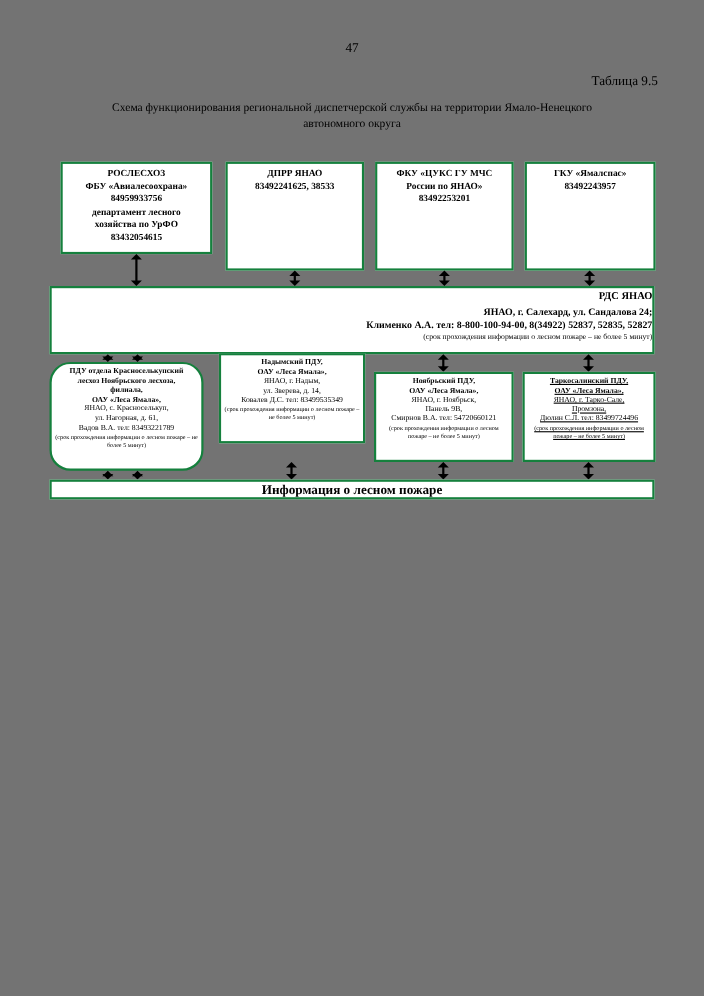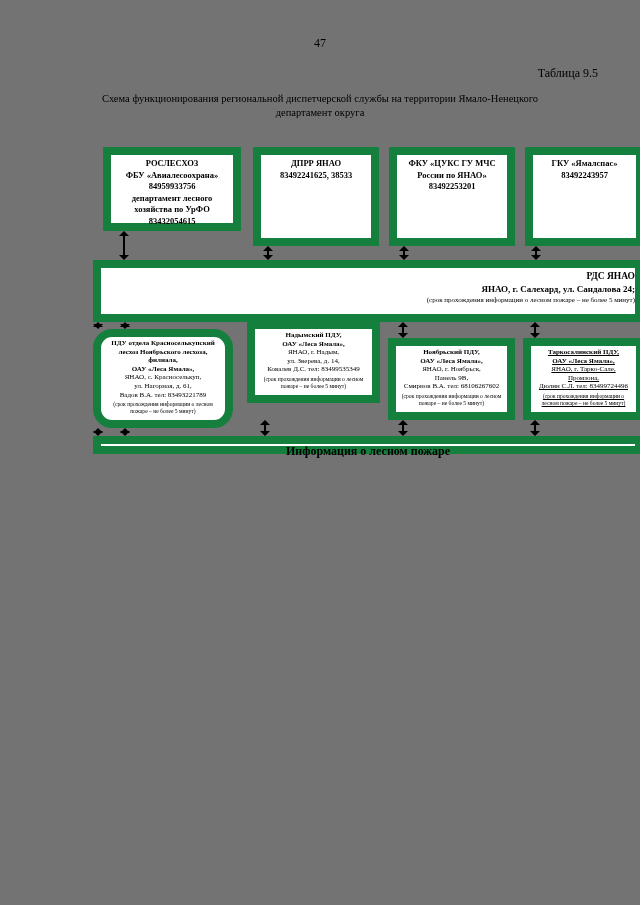--- a/index.html
+++ b/index.html
@@ -2,21 +2,21 @@
 <html><head>
 <meta charset="utf-8">
 <style>
   html,body{margin:0;padding:0;background:#999;}
   .page{position:relative;width:640px;height:905px;margin:0 auto;background:#737373;
         font-family:"Liberation Serif","DejaVu Serif",serif;color:#000;overflow:hidden;}
   .page-number{position:absolute;top:36px;left:0;width:100%;text-align:center;font-size:12px;}
   .table-label{position:absolute;top:66px;right:42px;font-size:12px;}
   .title{position:absolute;top:92px;left:50px;right:50px;text-align:center;
          font-size:10.5px;line-height:14px;white-space:pre-line;}
-  .box{position:absolute;border:8px solid #15803d;box-sizing:border-box;background:#fff;margin-left:48px;}
+  .box{position:absolute;border:2px solid #15803d;box-sizing:border-box;background:#fff;}
   .pre{white-space:pre-line;}
   .tbox{font-weight:bold;font-size:8.5px;line-height:11.5px;text-align:center;padding-top:3px;}
   .rds{text-align:right;}
   .rds-title{font-weight:bold;font-size:9.5px;line-height:13px;padding-top:2px;}
   .rds-line{font-weight:bold;font-size:9px;line-height:12px;}
   .rds-note{font-size:7px;line-height:10px;}
   .lbox{font-size:7px;line-height:8.6px;text-align:center;padding-top:2px;}
   .lbox .bold{font-weight:bold;}
   .lbox .note{font-size:5.6px;line-height:6.8px;margin-top:2px;padding:0 3px;}
   .bar{display:flex;align-items:flex-start;justify-content:center;font-weight:bold;font-size:12px;}
@@ -28,21 +28,21 @@
     border-left:5px solid transparent;border-right:5px solid transparent;border-top:5px solid #000;}
 </style>
 </head>
 <body>
 
 <div class="page">
 
   <div class="page-number">47</div>
   <div class="table-label">Таблица 9.5</div>
   <div class="title pre">Схема функционирования региональной диспетчерской службы на территории Ямало-Ненецкого
-департамент округа</div>
+автономного округа</div>
 
   <div class="box tbox" style="left:55px;top:147px;width:138px;height:84px;">
     <div class="pre">РОСЛЕСХОЗ
 ФБУ «Авиалесоохрана»
 84959933756
 департамент лесного
 хозяйства по УрФО
 83432054615</div>
   </div>
   <div class="box tbox" style="left:205px;top:147px;width:126px;height:99px;">
@@ -68,20 +68,21 @@
   <div class="varrow" style="left:399px;top:246px;height:14px;">
       <i></i>
     </div>
   <div class="varrow" style="left:531px;top:246px;height:14px;">
       <i></i>
     </div>
 
   <div class="box rds" style="left:45px;top:260px;width:550px;height:62px;">
     <div class="rds-title">РДС ЯНАО</div>
     <div class="rds-line">ЯНАО, г. Салехард, ул. Сандалова 24;</div>
+    <div class="rds-line">Клименко А.А. тел: 8-800-100-94-00, 8(34922) 52837, 52835, 52827</div>
     <div class="rds-note">(срок прохождения информации о лесном пожаре – не более 5 минут)</div>
   </div>
 
   <div class="varrow" style="left:93px;top:322px;height:7px;">
       <i></i>
     </div>
   <div class="varrow" style="left:120px;top:322px;height:7px;">
       <i></i>
     </div>
   <div class="varrow" style="left:260px;top:322px;height:16px;">
@@ -110,21 +111,21 @@
     <div class="pre">ЯНАО, г. Надым,
 ул. Зверева, д. 14,
 Ковалев Д.С. тел: 83499535349</div>
     <div class="note">(срок прохождения информации о лесном пожаре – не более 5 минут)</div>
   </div>
   <div class="box lbox" style="left:340px;top:338px;width:127px;height:82px;">
     <div class="bold pre">Ноябрьский ПДУ,
 ОАУ «Леса Ямала»,</div>
     <div class="pre">ЯНАО, г. Ноябрьск,
 Панель 9В,
-Смирнов В.А. тел: 68106267602</div>
+Смирнов В.А. тел: 54720660121</div>
     <div class="note">(срок прохождения информации о лесном пожаре – не более 5 минут)</div>
   </div>
   <div class="box lbox" style="left:475px;top:338px;width:121px;height:82px;text-decoration:underline;">
     <div class="bold pre">Таркосалинский ПДУ,
 ОАУ «Леса Ямала»,</div>
     <div class="pre">ЯНАО, г. Тарко-Сале,
 Промзона,
 Дюлин С.Л. тел: 83499724496</div>
     <div class="note">(срок прохождения информации о лесном пожаре – не более 5 минут)</div>
   </div>

